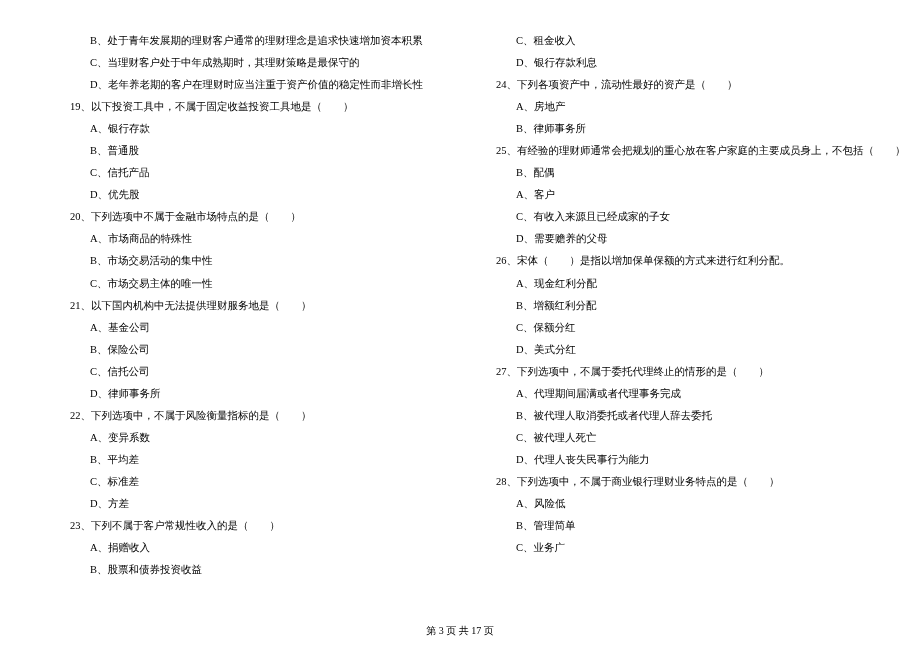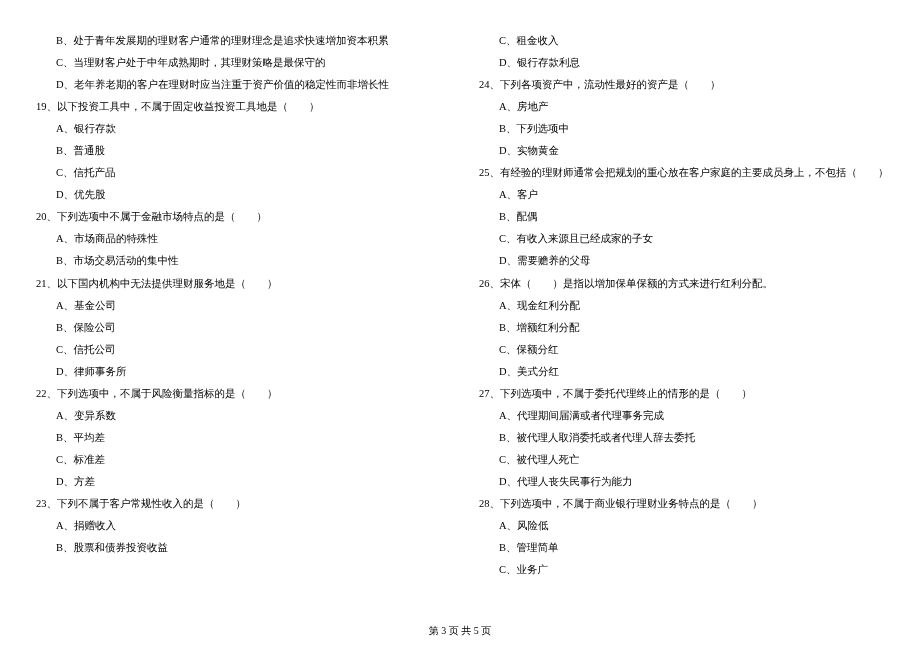--- a/index.html
+++ b/index.html
@@ -8,21 +8,21 @@
       height: 650px;
       background: #fff;
       font-family: "SimSun", "宋体", serif;
       font-size: 10.5px;
       color: #000;
       position: relative;
       overflow: hidden;
     }
     .page {
       display: flex;
-      padding: 30px 50px 0 24px;
+      padding: 30px 50px 0 58px;
       gap: 40px;
       justify-content: space-between;
     }
     .col {
       flex: 1;
       min-width: 0;
     }
     .line {
       line-height: 2.1;
       white-space: nowrap;
@@ -51,55 +51,55 @@
       <div class="line opt">C、当理财客户处于中年成熟期时，其理财策略是最保守的</div>
       <div class="line opt">D、老年养老期的客户在理财时应当注重于资产价值的稳定性而非增长性</div>
       <div class="line q">19、以下投资工具中，不属于固定收益投资工具地是（　　）</div>
       <div class="line opt">A、银行存款</div>
       <div class="line opt">B、普通股</div>
       <div class="line opt">C、信托产品</div>
       <div class="line opt">D、优先股</div>
       <div class="line q">20、下列选项中不属于金融市场特点的是（　　）</div>
       <div class="line opt">A、市场商品的特殊性</div>
       <div class="line opt">B、市场交易活动的集中性</div>
+      <div class="line opt">C、市场交易主体的唯一性</div>
       <div class="line q">21、以下国内机构中无法提供理财服务地是（　　）</div>
       <div class="line opt">A、基金公司</div>
       <div class="line opt">B、保险公司</div>
       <div class="line opt">C、信托公司</div>
       <div class="line opt">D、律师事务所</div>
       <div class="line q">22、下列选项中，不属于风险衡量指标的是（　　）</div>
       <div class="line opt">A、变异系数</div>
       <div class="line opt">B、平均差</div>
       <div class="line opt">C、标准差</div>
       <div class="line opt">D、方差</div>
       <div class="line q">23、下列不属于客户常规性收入的是（　　）</div>
       <div class="line opt">A、捐赠收入</div>
       <div class="line opt">B、股票和债券投资收益</div>
     </div>
   <div class="col" id="col-right">
       <div class="line opt">C、租金收入</div>
       <div class="line opt">D、银行存款利息</div>
       <div class="line q">24、下列各项资产中，流动性最好的资产是（　　）</div>
       <div class="line opt">A、房地产</div>
-      <div class="line opt">B、下列选项中</div>
-      <div class="line opt">D、实物黄金</div>
+      <div class="line opt">B、律师事务所</div>
       <div class="line q">25、有经验的理财师通常会把规划的重心放在客户家庭的主要成员身上，不包括（　　）</div>
+      <div class="line opt">B、配偶</div>
       <div class="line opt">A、客户</div>
-      <div class="line opt">B、配偶</div>
       <div class="line opt">C、有收入来源且已经成家的子女</div>
       <div class="line opt">D、需要赡养的父母</div>
       <div class="line q">26、宋体（　　）是指以增加保单保额的方式来进行红利分配。</div>
       <div class="line opt">A、现金红利分配</div>
       <div class="line opt">B、增额红利分配</div>
       <div class="line opt">C、保额分红</div>
       <div class="line opt">D、美式分红</div>
       <div class="line q">27、下列选项中，不属于委托代理终止的情形的是（　　）</div>
       <div class="line opt">A、代理期间届满或者代理事务完成</div>
       <div class="line opt">B、被代理人取消委托或者代理人辞去委托</div>
       <div class="line opt">C、被代理人死亡</div>
       <div class="line opt">D、代理人丧失民事行为能力</div>
       <div class="line q">28、下列选项中，不属于商业银行理财业务特点的是（　　）</div>
       <div class="line opt">A、风险低</div>
       <div class="line opt">B、管理简单</div>
       <div class="line opt">C、业务广</div>
     </div>
 </div>
-<div class="footer">第 3 页 共 5 页</div>
+<div class="footer">第 3 页 共 17 页</div>
 
 </body></html>

